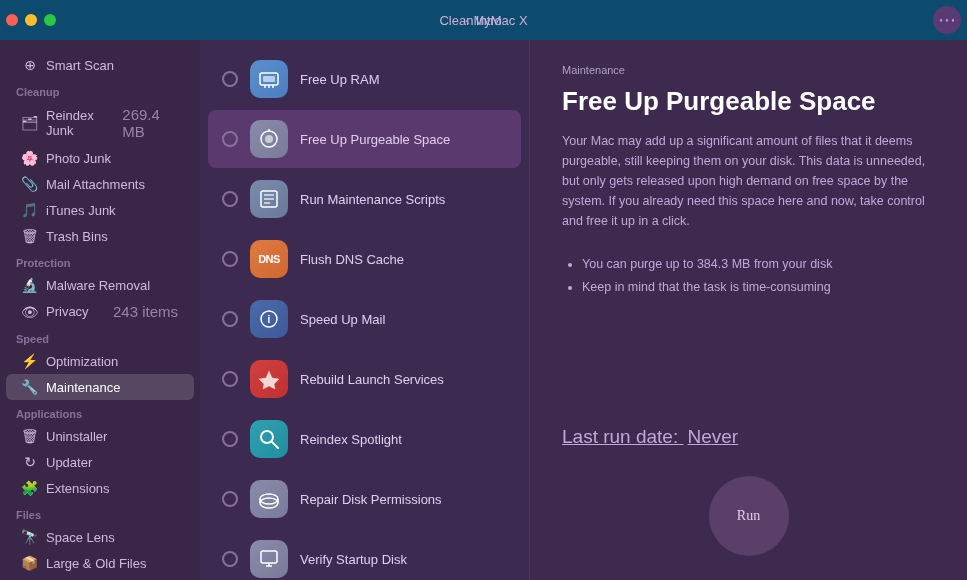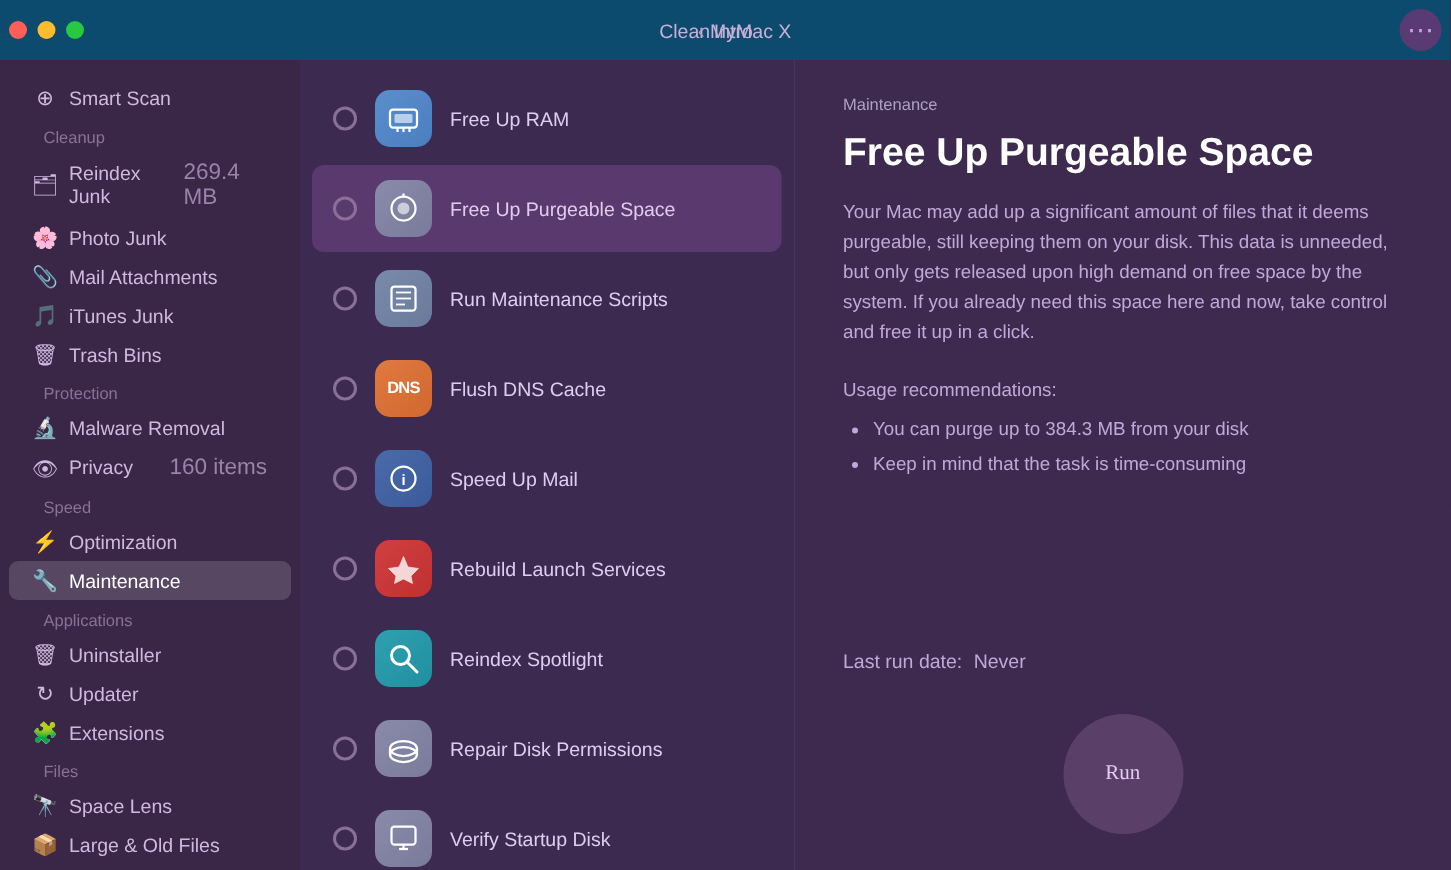--- a/index.html
+++ b/index.html
@@ -74,23 +74,23 @@
       border-radius: 6px;
       margin: 0 6px;
     }
     .sidebar-item.active {
       background: rgba(255,255,255,0.15);
       color: #fff;
     }
     .sidebar-section-label {
       font-size: 11px;
       color: #8a7099;
-      padding: 8px 29px 3px;
+      padding: 8px 16px 3px;
       text-transform: none;
-      font-weight: 400;
+      font-weight: 700;
     }
     .sidebar-badge {
       margin-left: auto;
       font-size: 15px;
       color: #9a82aa;
     }
     .sidebar-icon {
       width: 16px;
       height: 16px;
       display: flex;
@@ -178,22 +178,23 @@
     .usage-list {
       list-style: disc;
       padding-left: 20px;
       font-size: 12.5px;
       color: #c0a8d8;
       line-height: 1.8;
     }
     .last-run {
       margin-top: auto;
       padding-top: 20px;
-      font-size: 13px;
+      font-size: 19px;
       color: #c0a8d8;
+      text-decoration: underline;
     }
     .run-button {
       width: 80px;
       height: 80px;
       border-radius: 50%;
       background: #5a4068;
       border: none;
       color: #e0cced;
       font-size: 14px;
       font-weight: 500;
@@ -270,21 +271,21 @@
     </div>
 
     <div class="sidebar-section-label">Protection</div>
     <div class="sidebar-item">
       <span class="sidebar-icon">🔬</span>
       <span>Malware Removal</span>
     </div>
     <div class="sidebar-item">
       <span class="sidebar-icon">👁</span>
       <span>Privacy</span>
-      <span class="sidebar-badge">160 items</span>
+      <span class="sidebar-badge">243 items</span>
     </div>
 
     <div class="sidebar-section-label">Speed</div>
     <div class="sidebar-item">
       <span class="sidebar-icon">⚡</span>
       <span>Optimization</span>
     </div>
     <div class="sidebar-item active">
       <span class="sidebar-icon">🔧</span>
       <span>Maintenance</span>
@@ -425,21 +426,20 @@
       <span class="maint-label">Verify Startup Disk</span>
     </div>
 
   </div>
 
   <div class="right-panel">
     <div class="right-panel-header">Maintenance</div>
     <div class="right-panel-title">Free Up Purgeable Space</div>
     <div class="right-panel-desc">Your Mac may add up a significant amount of files that it deems purgeable, still keeping them on your disk. This data is unneeded, but only gets released upon high demand on free space by the system. If you already need this space here and now, take control and free it up in a click.</div>
 
-    <div class="usage-title">Usage recommendations:</div>
     <ul class="usage-list">
       <li>You can purge up to 384.3 MB from your disk</li>
       <li>Keep in mind that the task is time-consuming</li>
     </ul>
 
     <div class="last-run">
       <span>Last run date:</span>
       <span style="margin-left:4px;">Never</span>
     </div>
 

